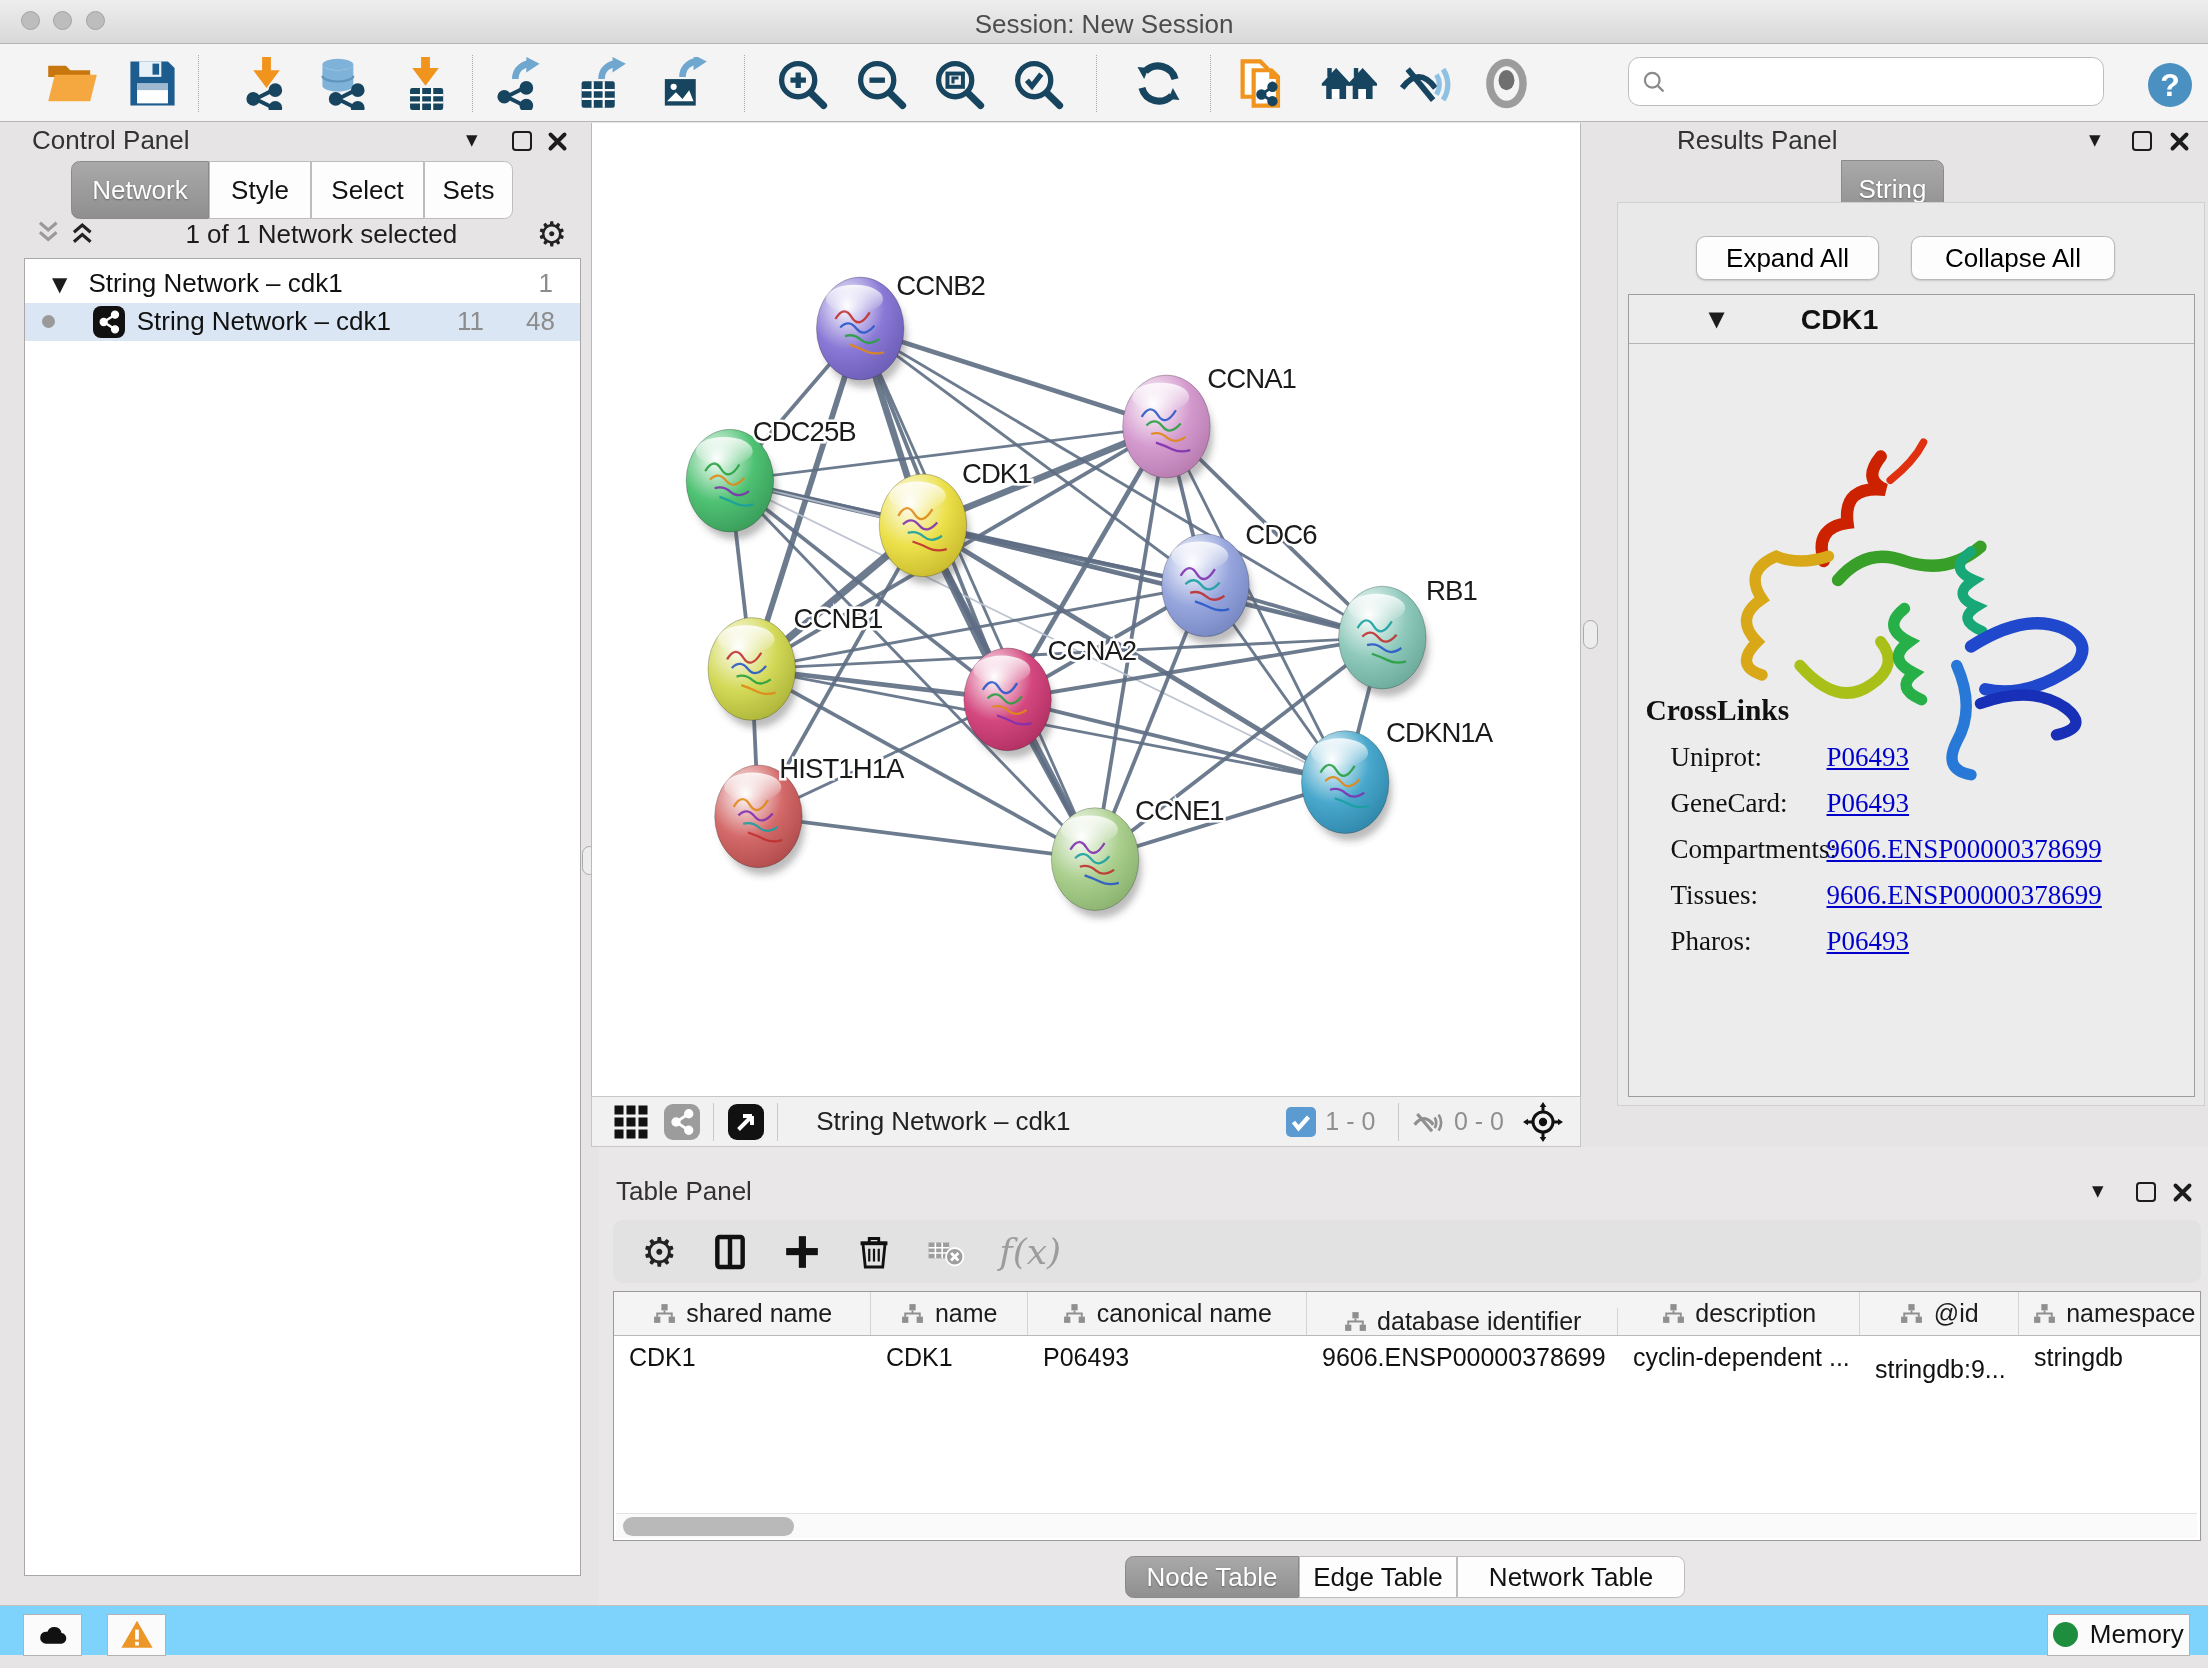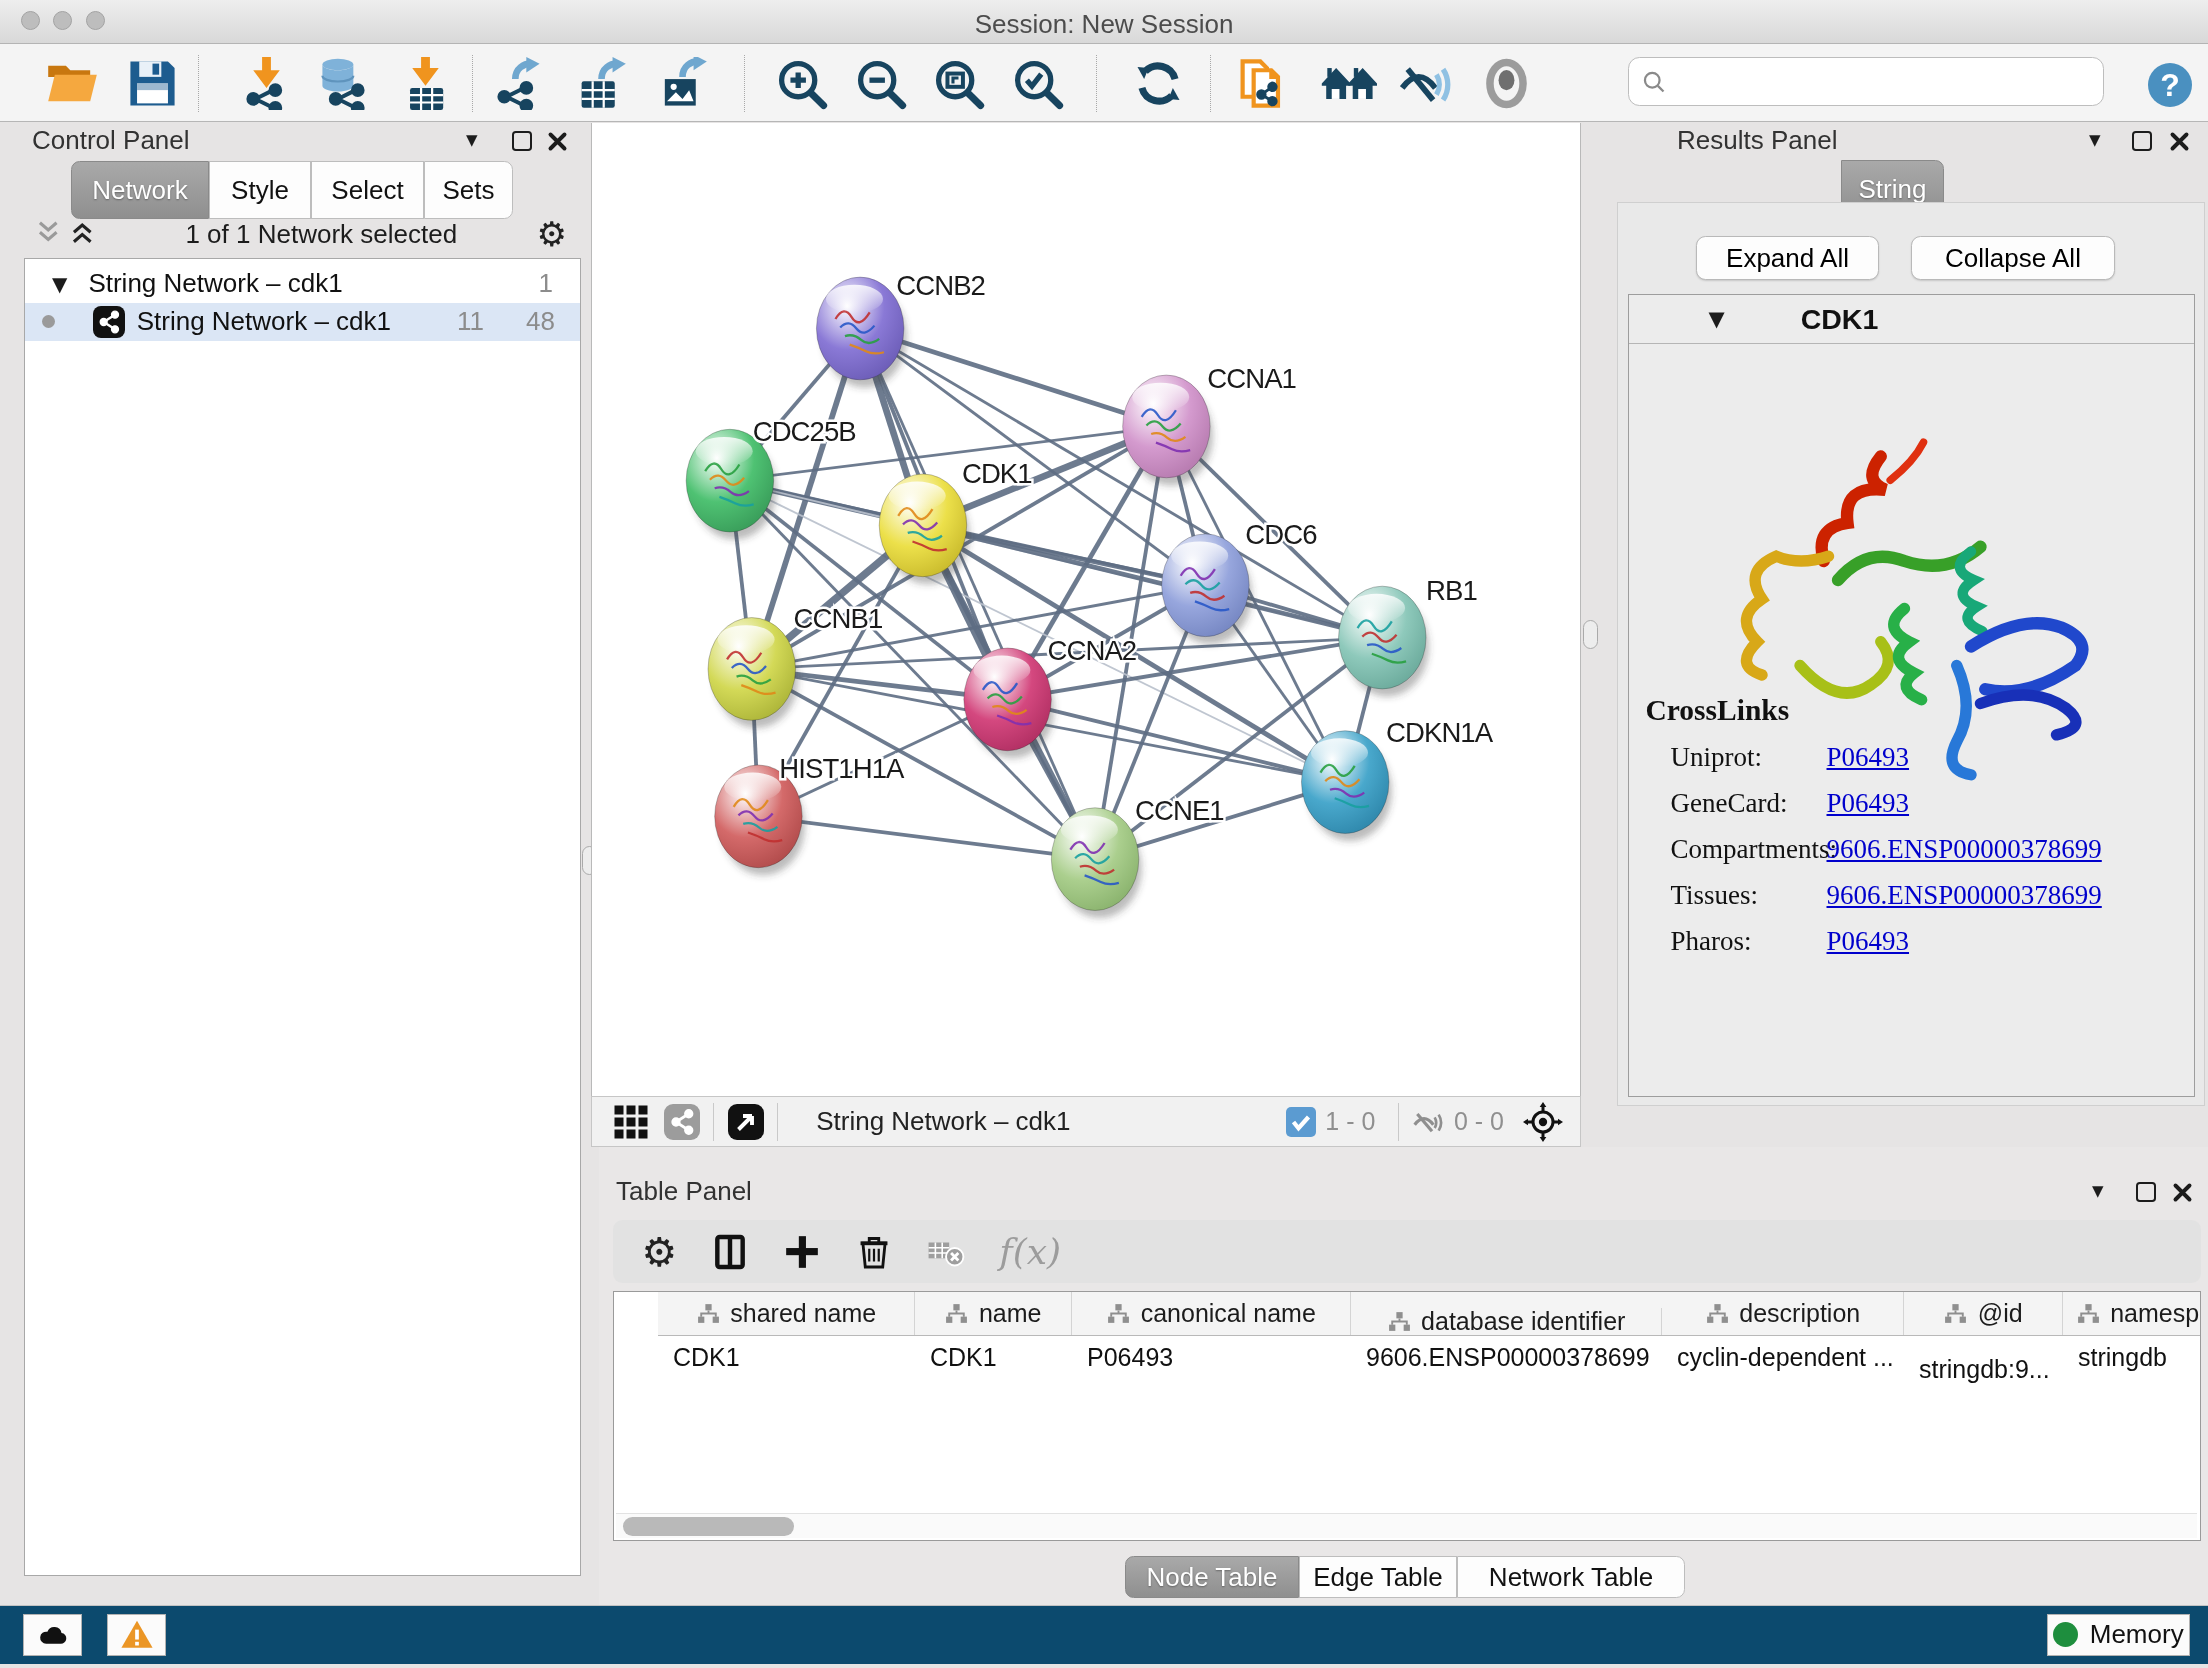--- a/index.html
+++ b/index.html
@@ -68,34 +68,34 @@
   .cl-row { display:flex; margin-top:15px; }
   .cl-label { width:181px; font-size:27px; color:#111; padding-left:25px; }
   .cl-link { font-size:27px; color:#0000cc; text-decoration:underline; cursor:pointer; }
 
   
   #tablepanel-bg { left:599px; top:1147px; width:1609px; height:458px; background:#e9e7e7; }
   #tbl-toolbar { left:613px; top:1220px; width:1588px; height:63px; background:#e2e2e2; border-radius:9.5px; display:flex; align-items:center; gap:34px; padding-left:28.5px; }
   .ttico { width:38px; height:38px; }
   .ttico svg { width:100%; height:100%; }
   #fx { font-family:"DejaVu Serif",serif; font-style:italic; font-size:36px; color:#9c9c9c; }
-  #tbl { left:613px; top:1291px; width:1588px; height:250px; background:#fff; border:1.9px solid #9a9a9a; overflow:hidden;padding-left:44px; }
+  #tbl { left:613px; top:1291px; width:1588px; height:250px; background:#fff; border:1.9px solid #9a9a9a; overflow:hidden; }
   #tbl-head { display:flex; height:44px; background:#f4f4f4; border-bottom:1.9px solid #b9b9b9; }
   .th { display:flex; align-items:center; justify-content:center; gap:9.5px; font-size:25px; color:#1c1c1c; border-right:1px solid #d4d4d4; overflow:hidden; white-space:nowrap; flex:none; }
   .treei { width:25px; height:25px; flex:none; }
   .treei rect { fill:#8f8f8f; }
   #tbl-row { display:flex; height:43px; align-items:center; }
   .td { font-size:25px; color:#111; padding-left:15px; overflow:hidden; white-space:nowrap; flex:none; }
   #tbl-hscroll { position:absolute; left:1.9px; bottom:1.9px; width:1581px; height:25px; background:#fafafa; border-top:1px solid #e2e2e2; }
   #tbl-thumb { position:absolute; left:7.6px; top:2.9px; width:171px; height:19px; background:#b9b9b9; border-radius:9.5px; }
 
   .bottom-tab { position:absolute; top:1556px; height:42px; }
 
   
-  #statusbar { left:0; top:1605px; width:2208px; height:59px; background:#0c4a6e; border-top:1px solid #c2c2c2; }
+  #statusbar { left:0; top:1605px; width:2208px; height:50px; background:#7dd3fc; border-top:1px solid #c2c2c2; }
   .sb-btn { position:absolute; top:7.6px; height:42px; background:#fbfbfb; border:1.9px solid #b2b2b2; display:flex; align-items:center; justify-content:center; }
   #memory-btn { left:2047px; width:143px; gap:11.4px; font-size:26px; color:#111; }
   #mem-dot { width:25px; height:25px; border-radius:50%; background:#1e8e3e; }
 </style>
 </head>
 <body>
 
 <div id="titlebar" class="abs">
   <div class="traffic abs" style="left:21px"></div>
   <div class="traffic abs" style="left:53px"></div>

